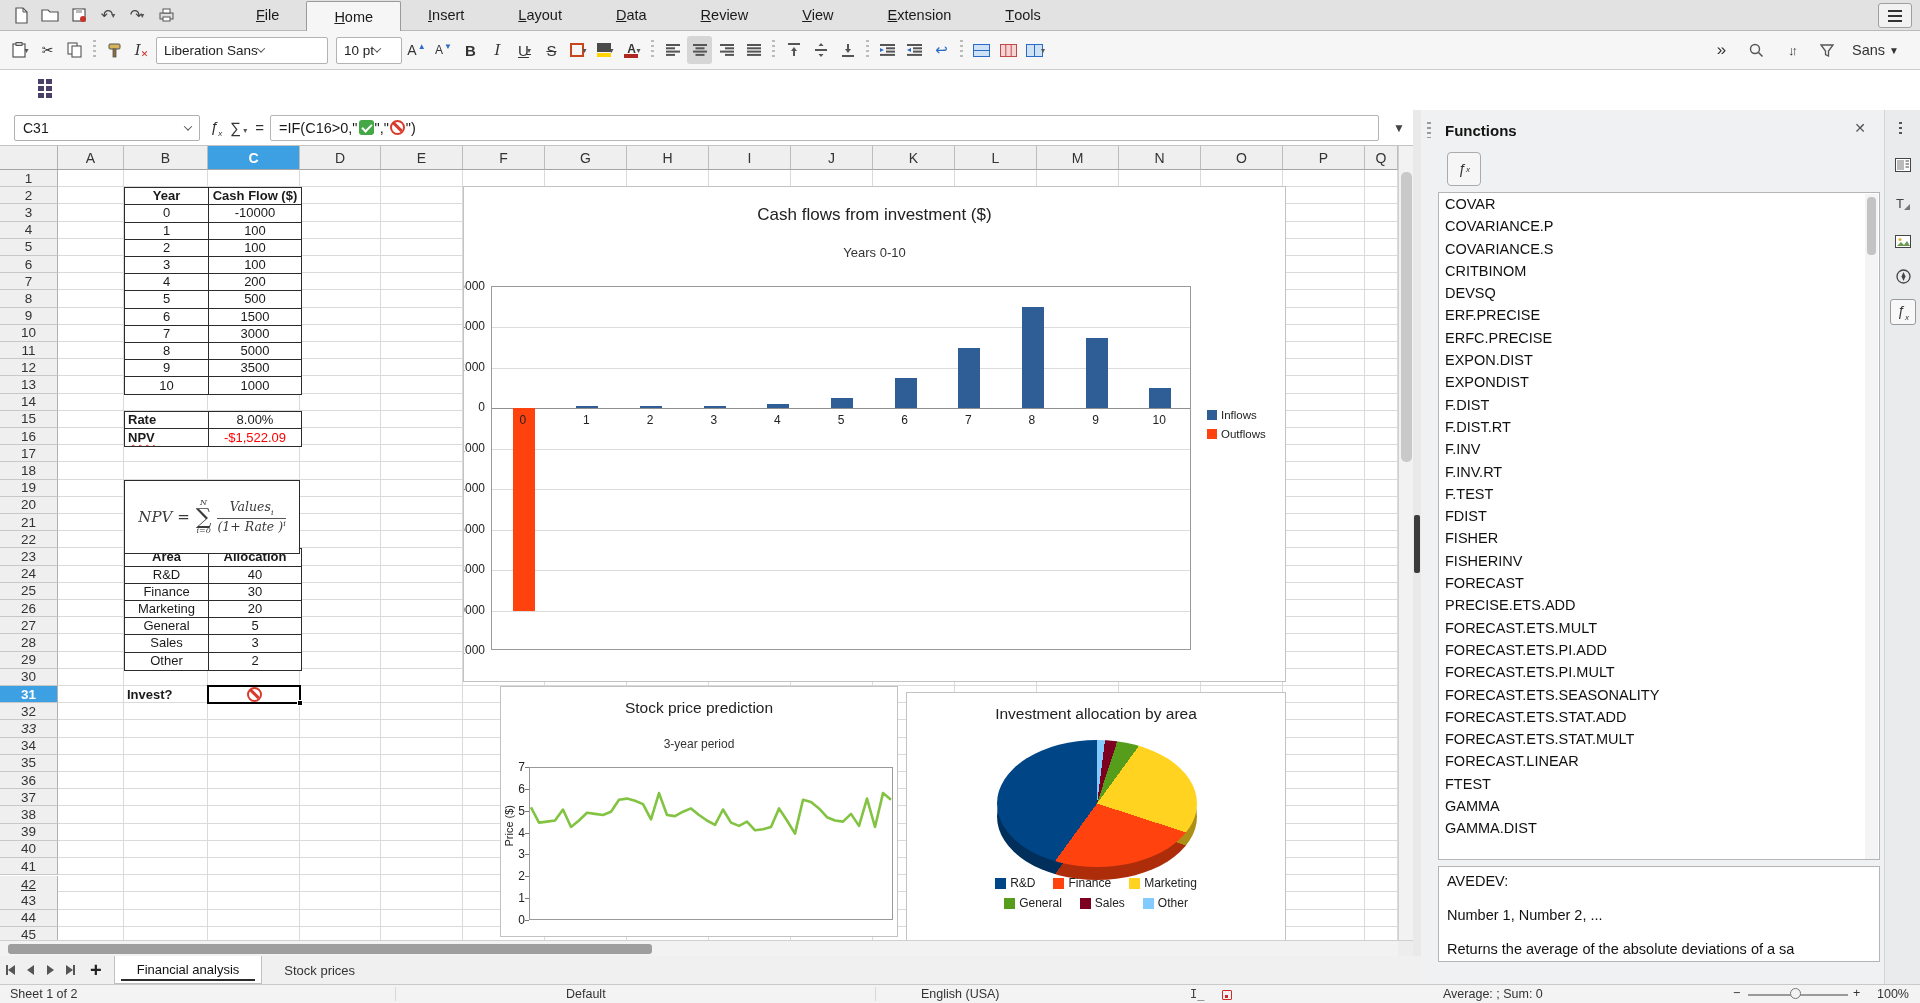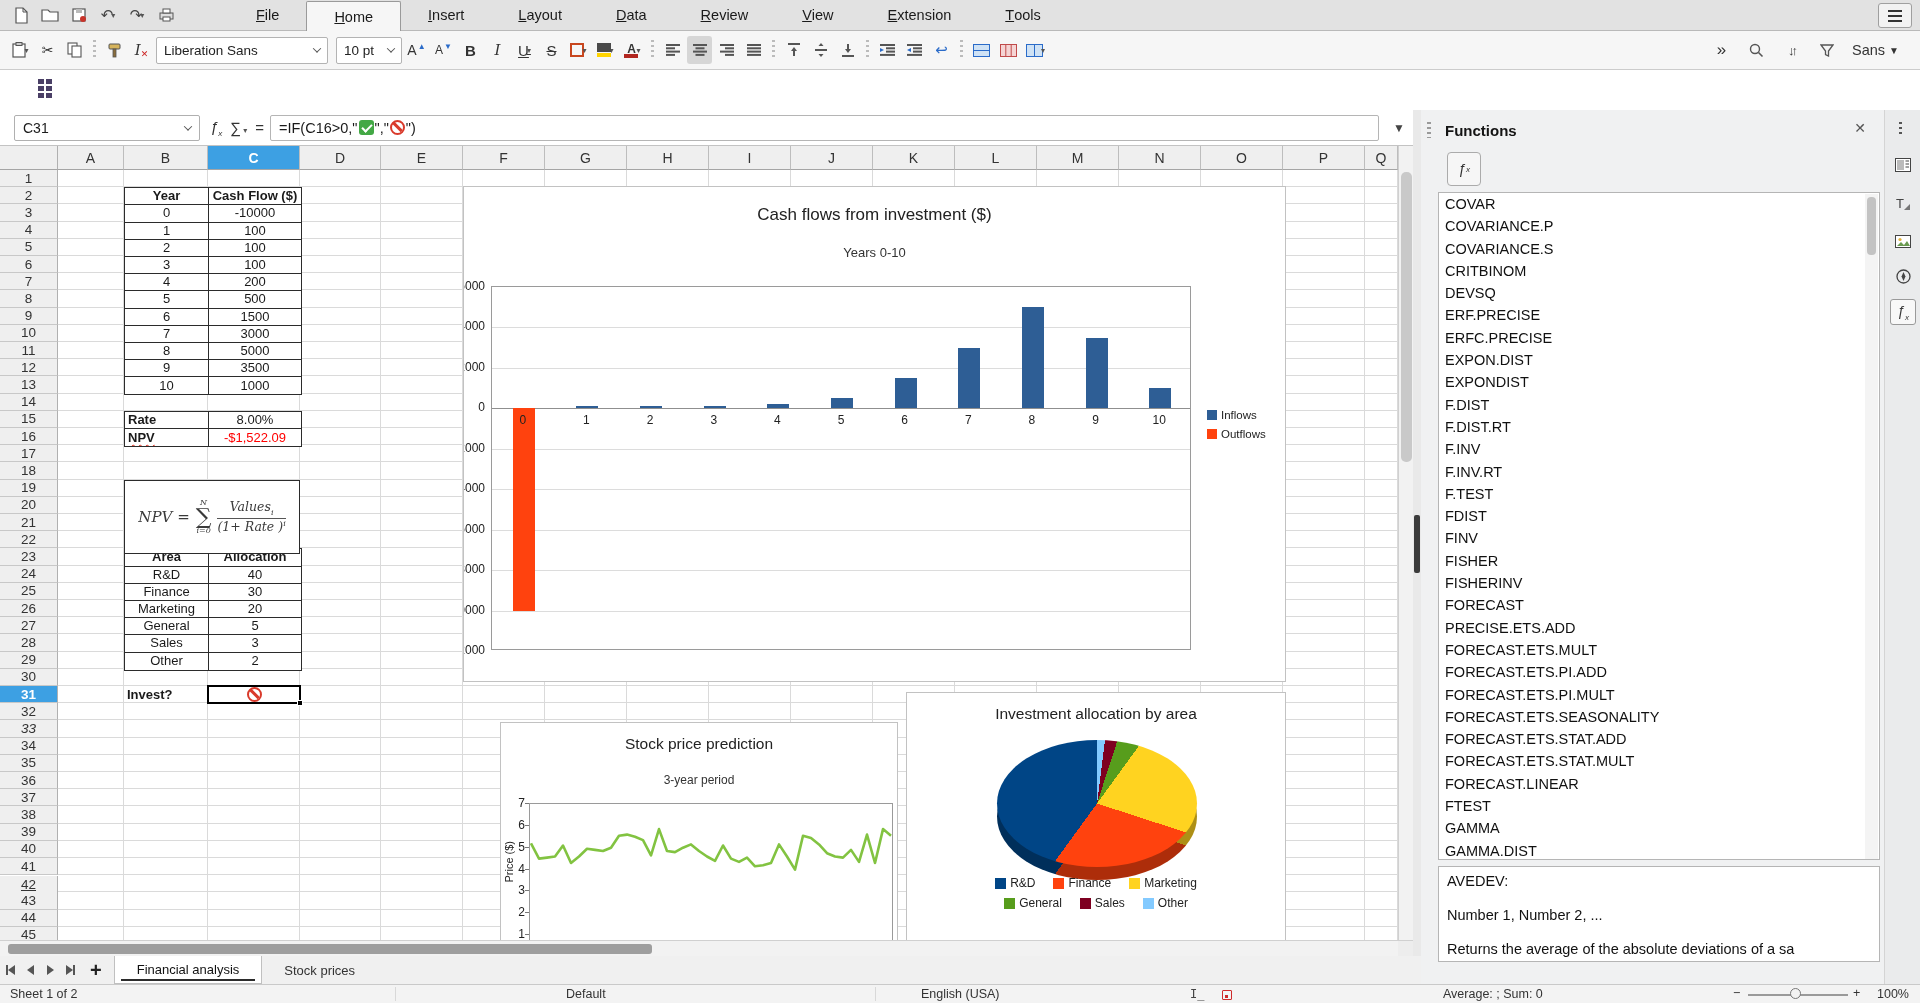--- a/index.html
+++ b/index.html
@@ -25,21 +25,21 @@
   .hamburger-glyph { width:14px; height:2px; background:#333; box-shadow:0 5px 0 #333, 0 -5px 0 #333; }
   
   .toolbar { position:absolute; left:0; top:31px; width:1920px; height:39px;
     background:#f6f6f6; border-bottom:1px solid #cccccc; display:flex; align-items:center; padding:0 8px; gap:2px; }
   .tbtn { height:28px; min-width:25px; padding:0 3px; display:flex; align-items:center; justify-content:center;
     border-radius:3px; color:#333; font-size:14px; }
   .tbtn.pressed { background:#d6d6d6; }
   .tdots { width:3px; height:20px; margin:0 4px;
     background:repeating-linear-gradient(to bottom,#bbb 0 2px,transparent 2px 5px); }
   .combo { height:27px; background:#fff; border:1px solid #b3b3b3; border-radius:2px;
-    display:flex; align-items:center; justify-content:space-between; padding:0 7px; font-size:13.5px; color:#222; }
+    display:flex; align-items:center; padding:0 7px; font-size:13.5px; color:#222; }
   .combo-font { width:172px; }
   .combo-size { width:66px; margin-left:6px; }
   .chev { display:inline-block; width:6px; height:6px; border-right:1.4px solid #555; border-bottom:1.4px solid #555;
     transform:rotate(45deg) translate(-1px,-1px); }
   .glyph-b { font-weight:bold; font-size:15px; }
   .glyph-i { font-style:italic; font-family:"DejaVu Serif",serif; font-size:15px; }
   .glyph-u { text-decoration:underline; font-size:15px; }
   .glyph-s { text-decoration:line-through; font-size:15px; }
   .sup-tri { font-size:8px; color:#2a6bc9; margin-left:1px; transform:translateY(-4px); }
   .box-border { width:14px; height:14px; border:2px solid #c8461e; }
@@ -120,21 +120,21 @@
   #chart-bar .chart-sub { top:58px; font-size:13px; }
   .bc-plot { position:absolute; left:27px; top:99px; width:700px; height:364px; border:1px solid #9a9a9a; background:#fff; }
   .bc-grid { position:absolute; left:0; width:100%; height:1px; background:#dcdcdc; }
   .bc-zero { position:absolute; left:0; width:100%; height:1px; background:#8f8f8f; }
   .bc-ylab { position:absolute; width:60px; text-align:right; font-size:12px; color:#222; }
   .bc-bar { position:absolute; }
   .bc-xlab { position:absolute; width:44px; text-align:center; font-size:12px; color:#222; }
   .bc-legend { position:absolute; left:743px; top:222px; }
   .leg-item { display:flex; align-items:center; gap:4px; font-size:11.5px; color:#222; margin-bottom:7px; }
   .leg-sq { width:10px; height:10px; flex:none; }
-  #chart-line { left:500px; top:540px; width:398px; height:251px;margin-top:36px; }
+  #chart-line { left:500px; top:540px; width:398px; height:251px; }
   #chart-line .chart-title { top:12px; font-size:15.5px; }
   #chart-line .chart-sub { top:50px; font-size:12px; }
   .lc-plot { position:absolute; left:28px; top:80px; width:364px; height:153px; border:1px solid #9a9a9a; }
   .lc-ylab { position:absolute; width:16px; text-align:right; font-size:12px; color:#222; }
   .lc-axis-label { position:absolute; left:2px; top:118px; font-size:11px; color:#222;
     writing-mode:vertical-rl; transform:rotate(180deg); }
   #chart-pie { left:906px; top:546px; width:380px; height:254px; }
   #chart-pie .chart-title { top:12px; font-size:15.5px; }
   .pie-rim, .pie-top { position:absolute; left:90px; width:200px; height:127px; border-radius:50%; }
   .pie-rim { top:60px; filter:brightness(0.68); }
@@ -812,21 +812,20 @@
         <div class="fn-item">ERF.PRECISE</div>
         <div class="fn-item">ERFC.PRECISE</div>
         <div class="fn-item">EXPON.DIST</div>
         <div class="fn-item">EXPONDIST</div>
         <div class="fn-item">F.DIST</div>
         <div class="fn-item">F.DIST.RT</div>
         <div class="fn-item">F.INV</div>
         <div class="fn-item">F.INV.RT</div>
         <div class="fn-item">F.TEST</div>
         <div class="fn-item">FDIST</div>
-        <div class="fn-item">FINV</div>
         <div class="fn-item">FISHER</div>
         <div class="fn-item">FISHERINV</div>
         <div class="fn-item">FORECAST</div>
         <div class="fn-item">PRECISE.ETS.ADD</div>
         <div class="fn-item">FORECAST.ETS.MULT</div>
         <div class="fn-item">FORECAST.ETS.PI.ADD</div>
         <div class="fn-item">FORECAST.ETS.PI.MULT</div>
         <div class="fn-item">FORECAST.ETS.SEASONALITY</div>
         <div class="fn-item">FORECAST.ETS.STAT.ADD</div>
         <div class="fn-item">FORECAST.ETS.STAT.MULT</div>

